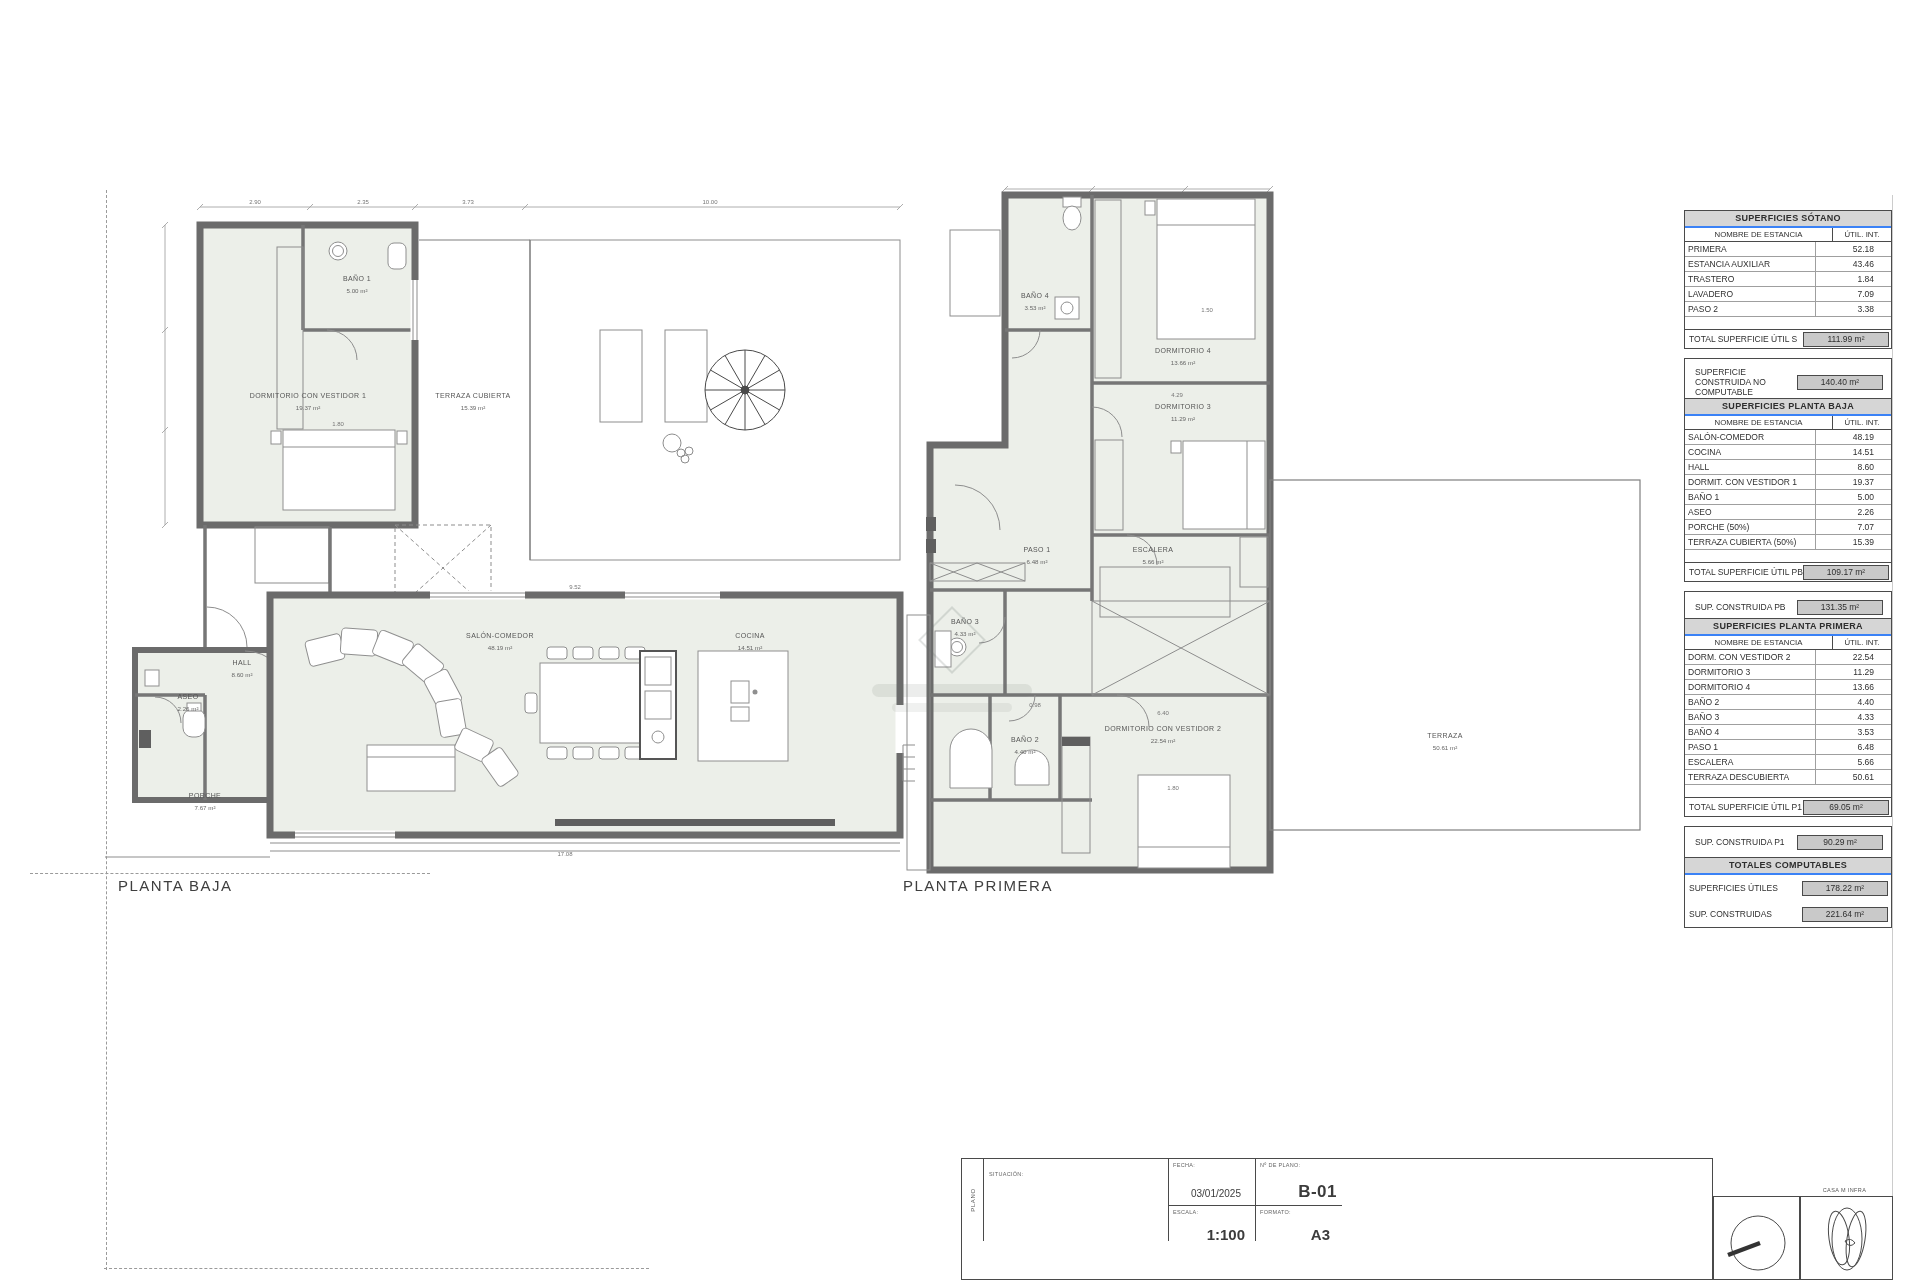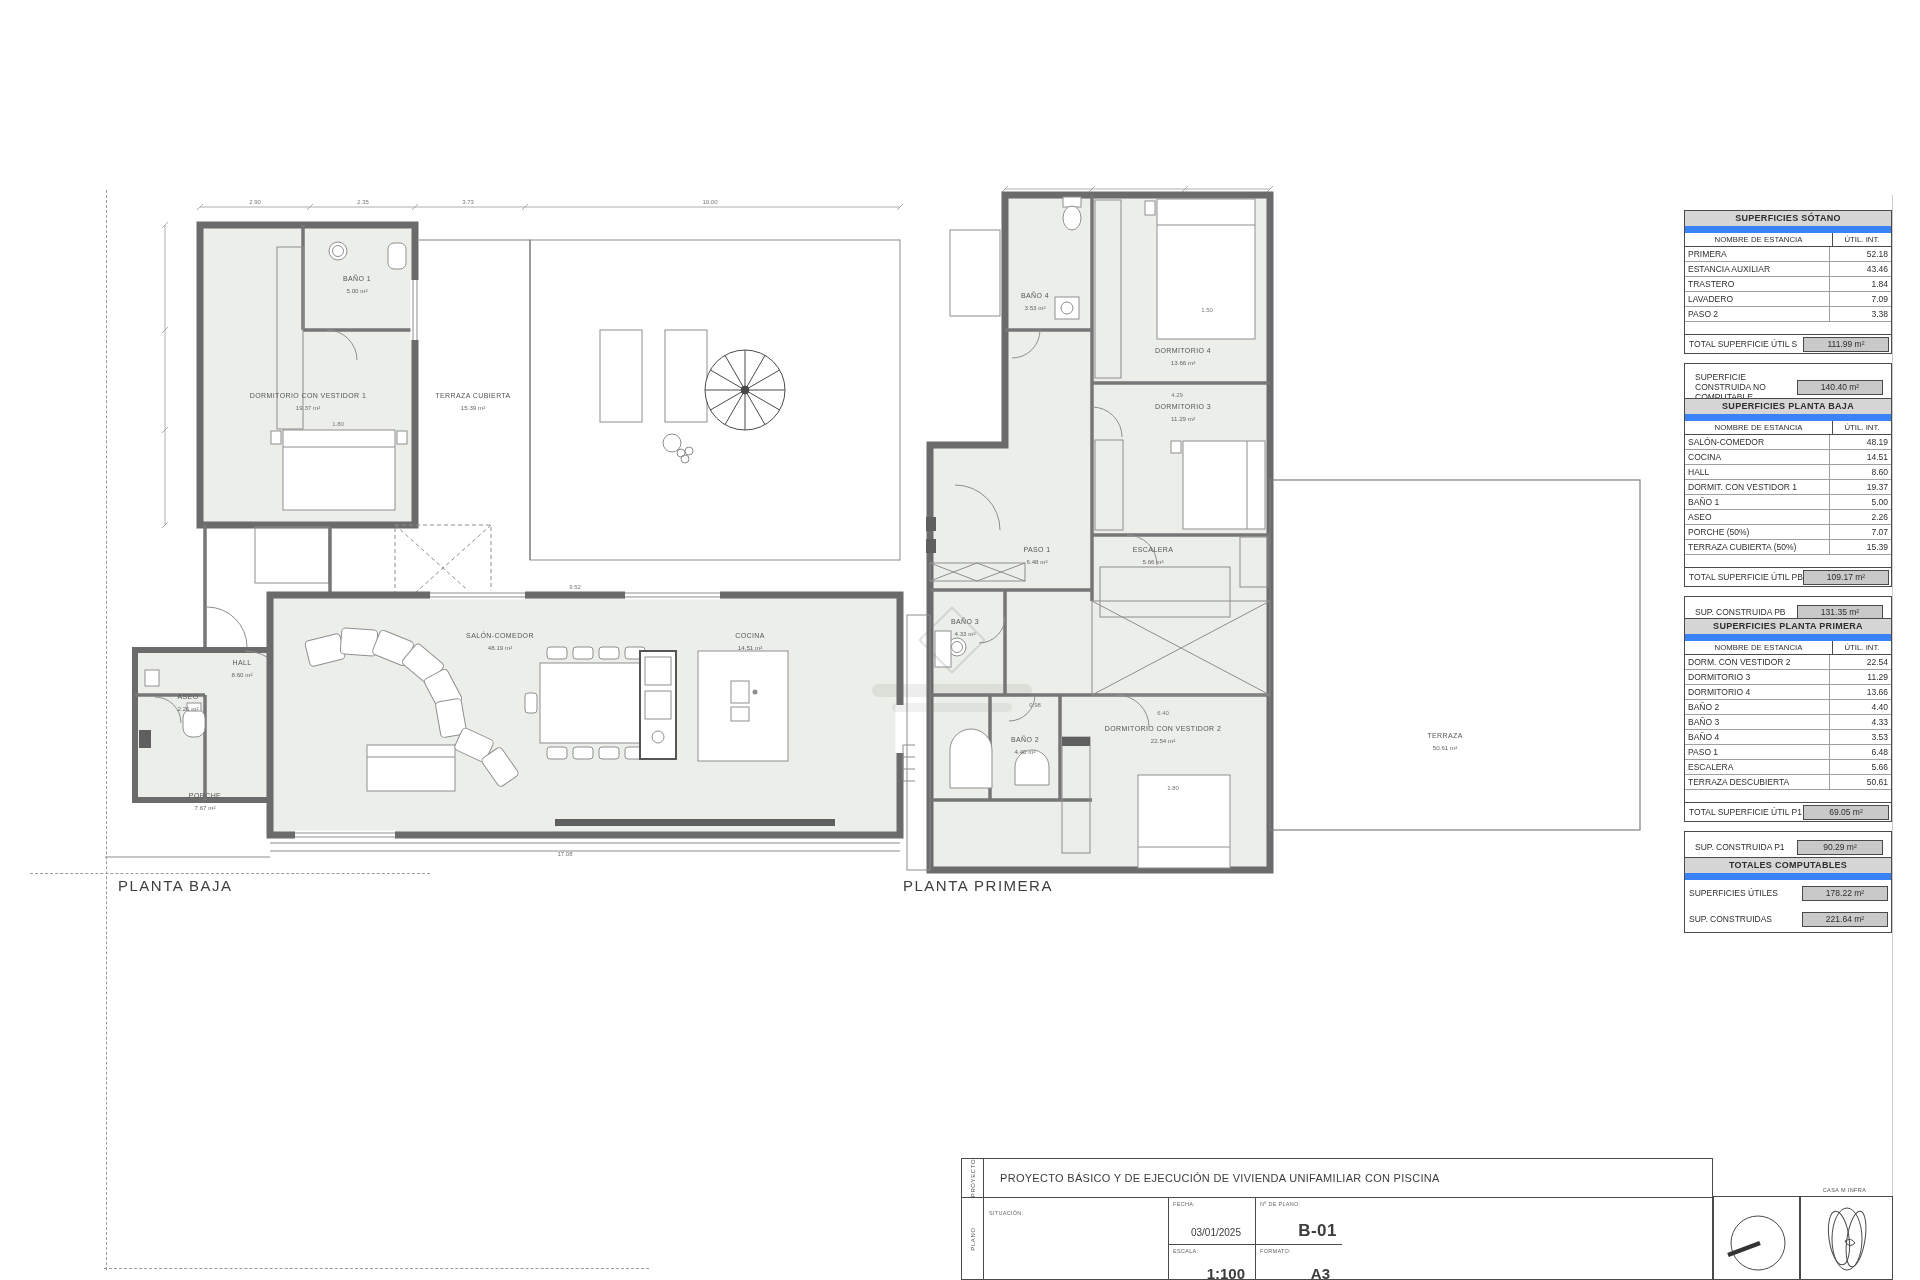--- a/index.html
+++ b/index.html
@@ -25,28 +25,28 @@
   
   .caption{position:absolute;font-size:15px;letter-spacing:1.5px;color:#3f3f3f}
 
   
   .dashv{position:absolute;width:0;border-left:1.2px dashed #9a9a9a}
   .dashh{position:absolute;height:0;border-top:1.2px dashed #9a9a9a}
 
   
   .tbl{position:absolute;left:1684px;width:208px;font-size:8.5px;color:#2e2e2e}
   .tbox{border:1.5px solid #4a4a4a;background:#fff}
-  .t-title{background:#d6d6d6;border-bottom:7px solid #3b82f6;text-align:center;
+  .t-title{background:#d6d6d6;border-bottom:2px solid #3b82f6;text-align:center;
            font-weight:bold;font-size:9px;height:15px;line-height:15px;letter-spacing:.3px}
   .t-head{display:flex;border-bottom:1px solid #4a4a4a;height:13px;line-height:13px;font-size:7.8px}
   .t-head .c1{flex:1;text-align:center}
   .t-head .c2{width:58px;border-left:1px solid #4a4a4a;text-align:center}
   .t-row{display:flex;border-bottom:1px solid #9f9f9f;height:14px;line-height:14px}
   .t-row .c1{flex:1;padding-left:3px;white-space:nowrap;overflow:hidden}
-  .t-row .c2{width:58px;border-left:1px solid #9f9f9f;text-align:right;padding-right:3px}
+  .t-row .c2{width:58px;border-left:1px solid #9f9f9f;text-align:right;padding-right:17px}
   .t-spacer{height:12px;border-bottom:1px solid #4a4a4a}
   .t-total{display:flex;align-items:center;height:18px;padding:0 2px}
   .t-total .lbl{flex:1;padding-left:2px}
   .vbox{width:84px;background:#c9c9c9;border:1px solid #4a4a4a;text-align:center;
         height:13px;line-height:13px;flex:none}
   .t-built{border:1.5px solid #4a4a4a;margin-top:9px;display:flex;align-items:center;background:#fff;padding:8px}
   .t-built .lbl{flex:1;padding-left:2px;line-height:1.2}
   .t-trow{display:flex;align-items:center;height:26px;padding:0 3px}
   .t-trow .lbl{flex:1;padding-left:1px}
 
@@ -590,26 +590,20 @@
       <div class="vbox">178.22 m²</div>
     </div>
     <div class="t-trow">
       <div class="lbl">SUP. CONSTRUIDAS</div>
       <div class="vbox">221.64 m²</div>
     </div>
   </div>
 </div>
 
 <div class="tb">
-  <div class="tb-row1">
-    <div class="tb-v">
-        <span>PROYECTO</span>
-      </div>
-    <div class="tb-proj">PROYECTO BÁSICO Y DE EJECUCIÓN DE  VIVIENDA UNIFAMILIAR CON PISCINA</div>
-  </div>
   <div class="tb-row2">
     <div class="tb-v">
         <span>PLANO</span>
       </div>
     <div class="tb-c2">
       <span style="font-size:5.5px;color:#666;letter-spacing:.3px">SITUACIÓN:</span>
     </div>
     <div class="tb-c34">
       <div class="tb-sub">
         <div class="cell cf">

